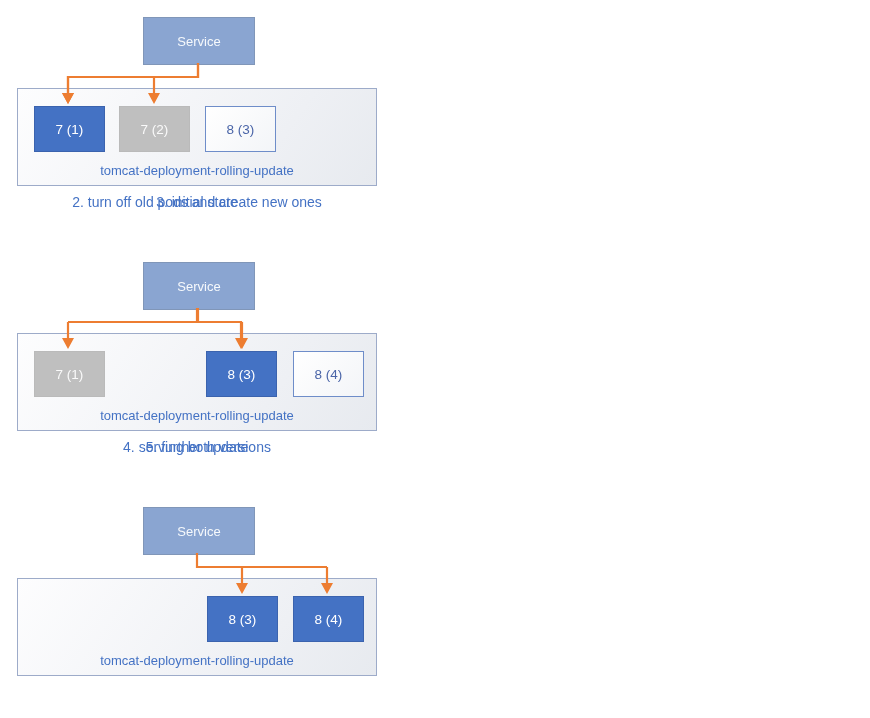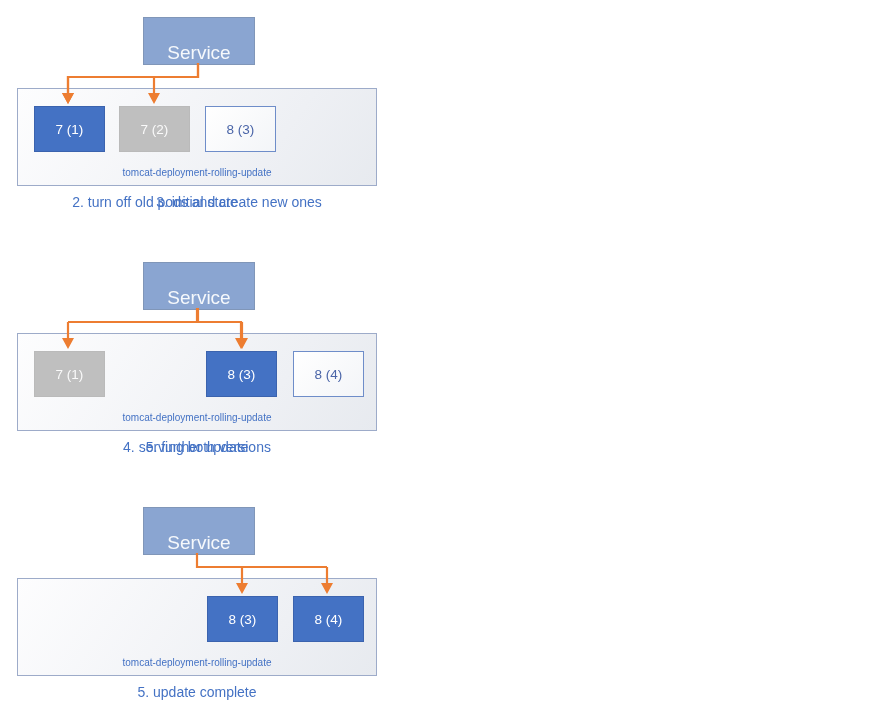--- a/index.html
+++ b/index.html
@@ -31,23 +31,23 @@
   .panel.p5 { left: 0;   top: 490px; }
 
   .service {
     position: absolute;
     left: 143px; top: 17px;
     width: 110px; height: 46px;
     background: var(--service-fill);
     border: 1px solid #8096b8;
     color: #f6f9fc;
     display: flex;
-    align-items: flex-end;
+    align-items: center;
     justify-content: center;
-    font-size: 19px;
+    font-size: 13px;
     z-index: 1;
   }
   svg.conn {
     position: absolute;
     left: 0; top: 0;
     z-index: 3;
     pointer-events: none;
   }
   svg.conn .al {
     stroke: var(--arrow);
@@ -91,21 +91,21 @@
     background: linear-gradient(135deg, #ffffff 0%, #f3f5f8 100%);
     border: 1.5px solid #6e8dc9;
     color: #4a65a8;
   }
   .deploy-label {
     position: absolute;
     left: 0; right: 0;
     bottom: 7px;
     text-align: center;
     color: var(--label-text);
-    font-size: 10px;
+    font-size: 13px;
   }
   .caption {
     position: absolute;
     left: 17px; top: 194px;
     width: 360px;
     text-align: center;
     color: var(--label-text);
     font-size: 14px;
   }
 </style>
@@ -211,14 +211,13 @@
   </svg>
   <div class="deploy">
     <div class="pod pod-active" style="left:189px">
       <span>8 (3)</span>
     </div>
     <div class="pod pod-active" style="left:275px">
       <span>8 (4)</span>
     </div>
     <div class="deploy-label">tomcat-deployment-rolling-update</div>
   </div>
-  <div class="caption">5. update complete</div>
 </div>
 
 </body></html>

